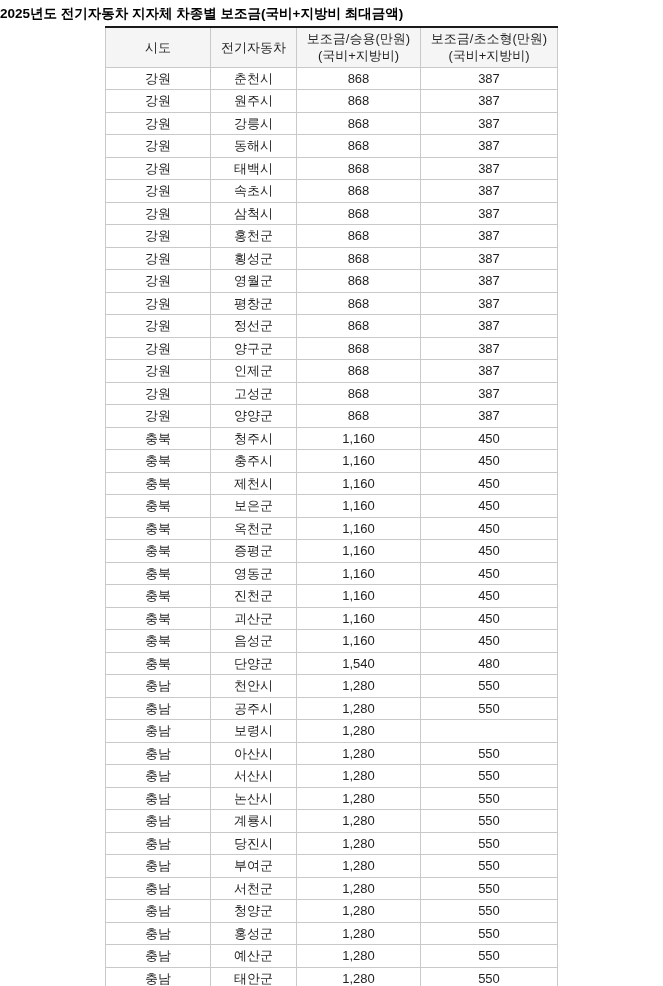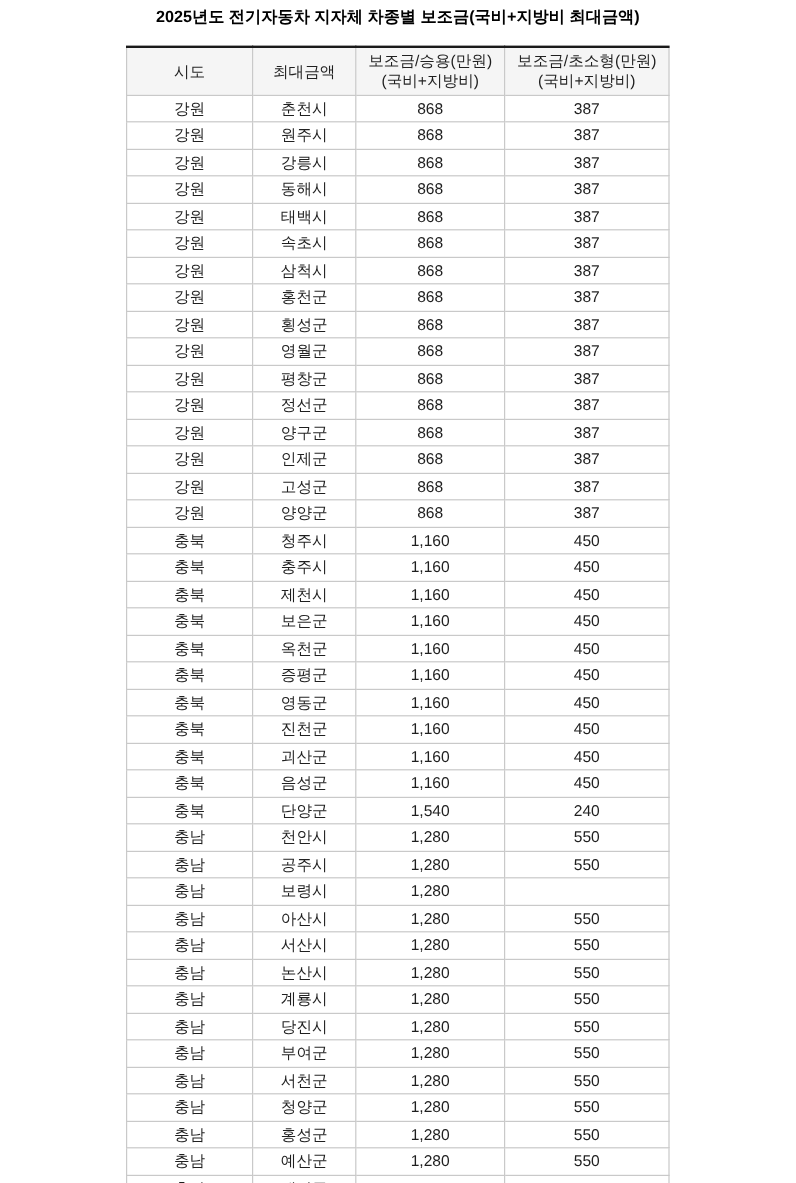--- a/index.html
+++ b/index.html
@@ -9,25 +9,25 @@
     font-family: "Liberation Sans", "DejaVu Sans", sans-serif;
     color: #1a1a1a;
   }
   .page {
     width: 663px;
     height: 986px;
     padding-top: 4px;
     overflow: hidden;
   }
   .title {
-    text-align: center;
+    text-align: left;
     font-size: 13.5px;
     font-weight: bold;
     line-height: 19px;
-    margin-bottom: 15px;
+    margin-bottom: 3px;
     color: #000;
   }
   table.subsidy {
     width: 452px;
     margin: 0 auto;
     border-collapse: collapse;
     table-layout: fixed;
     border: 1px solid #b5b5b5;
     border-top: 2px solid #1a1a1a;
   }
@@ -69,21 +69,21 @@
         <col class="c1">
         <col class="c2">
         <col class="c3">
     </colgroup>
     <thead>
         <tr>
           <th>
             <div>시도</div>
           </th>
           <th>
-            <div>최대금액</div>
+            <div>전기자동차</div>
           </th>
           <th>
             <div>보조금/승용(만원)</div>
             <div>(국비+지방비)</div>
           </th>
           <th>
             <div>보조금/초소형(만원)</div>
             <div>(국비+지방비)</div>
           </th>
         </tr>
@@ -242,21 +242,21 @@
         <tr>
           <td>충북</td>
           <td>음성군</td>
           <td>1,160</td>
           <td>450</td>
         </tr>
         <tr>
           <td>충북</td>
           <td>단양군</td>
           <td>1,540</td>
-          <td>240</td>
+          <td>480</td>
         </tr>
         <tr>
           <td>충남</td>
           <td>천안시</td>
           <td>1,280</td>
           <td>550</td>
         </tr>
         <tr>
           <td>충남</td>
           <td>공주시</td>

